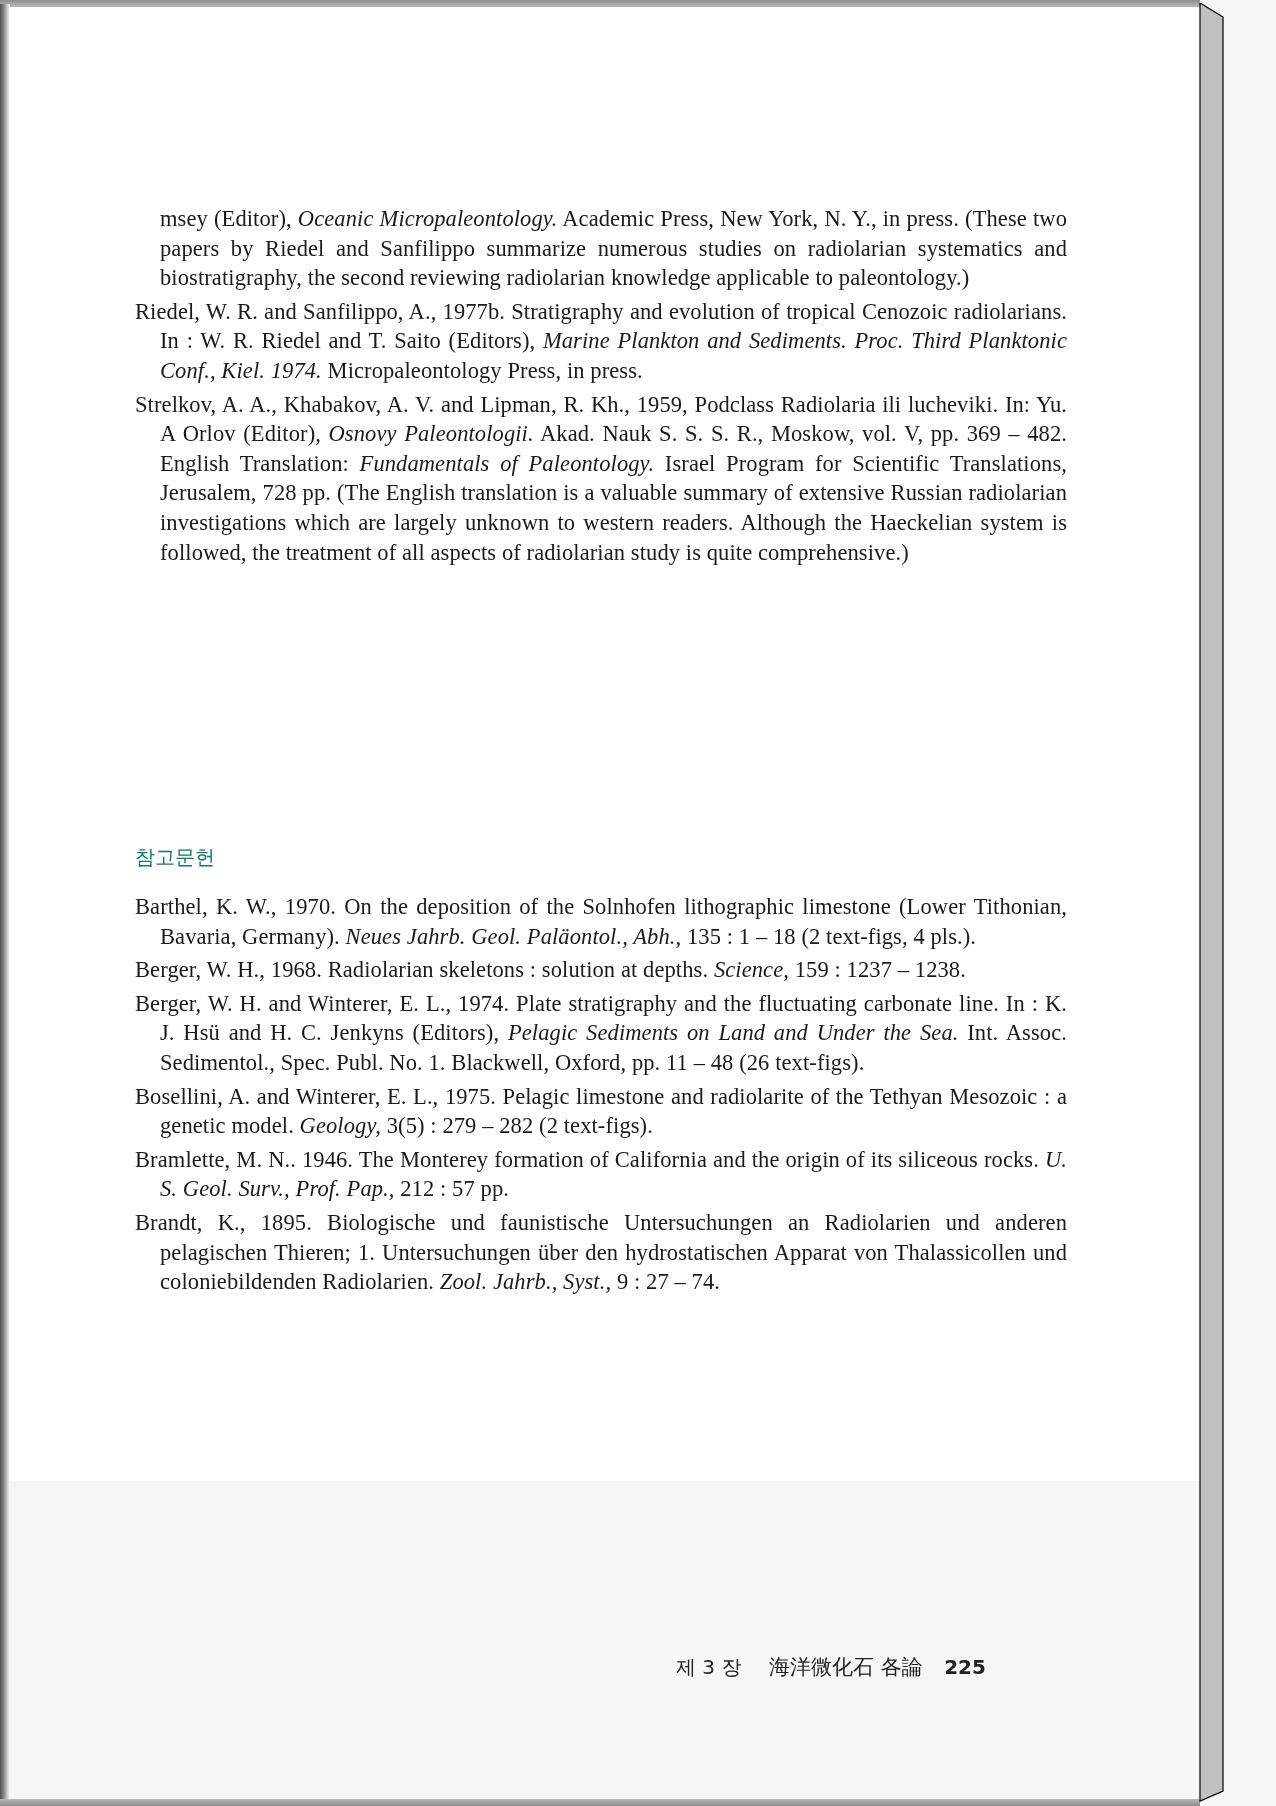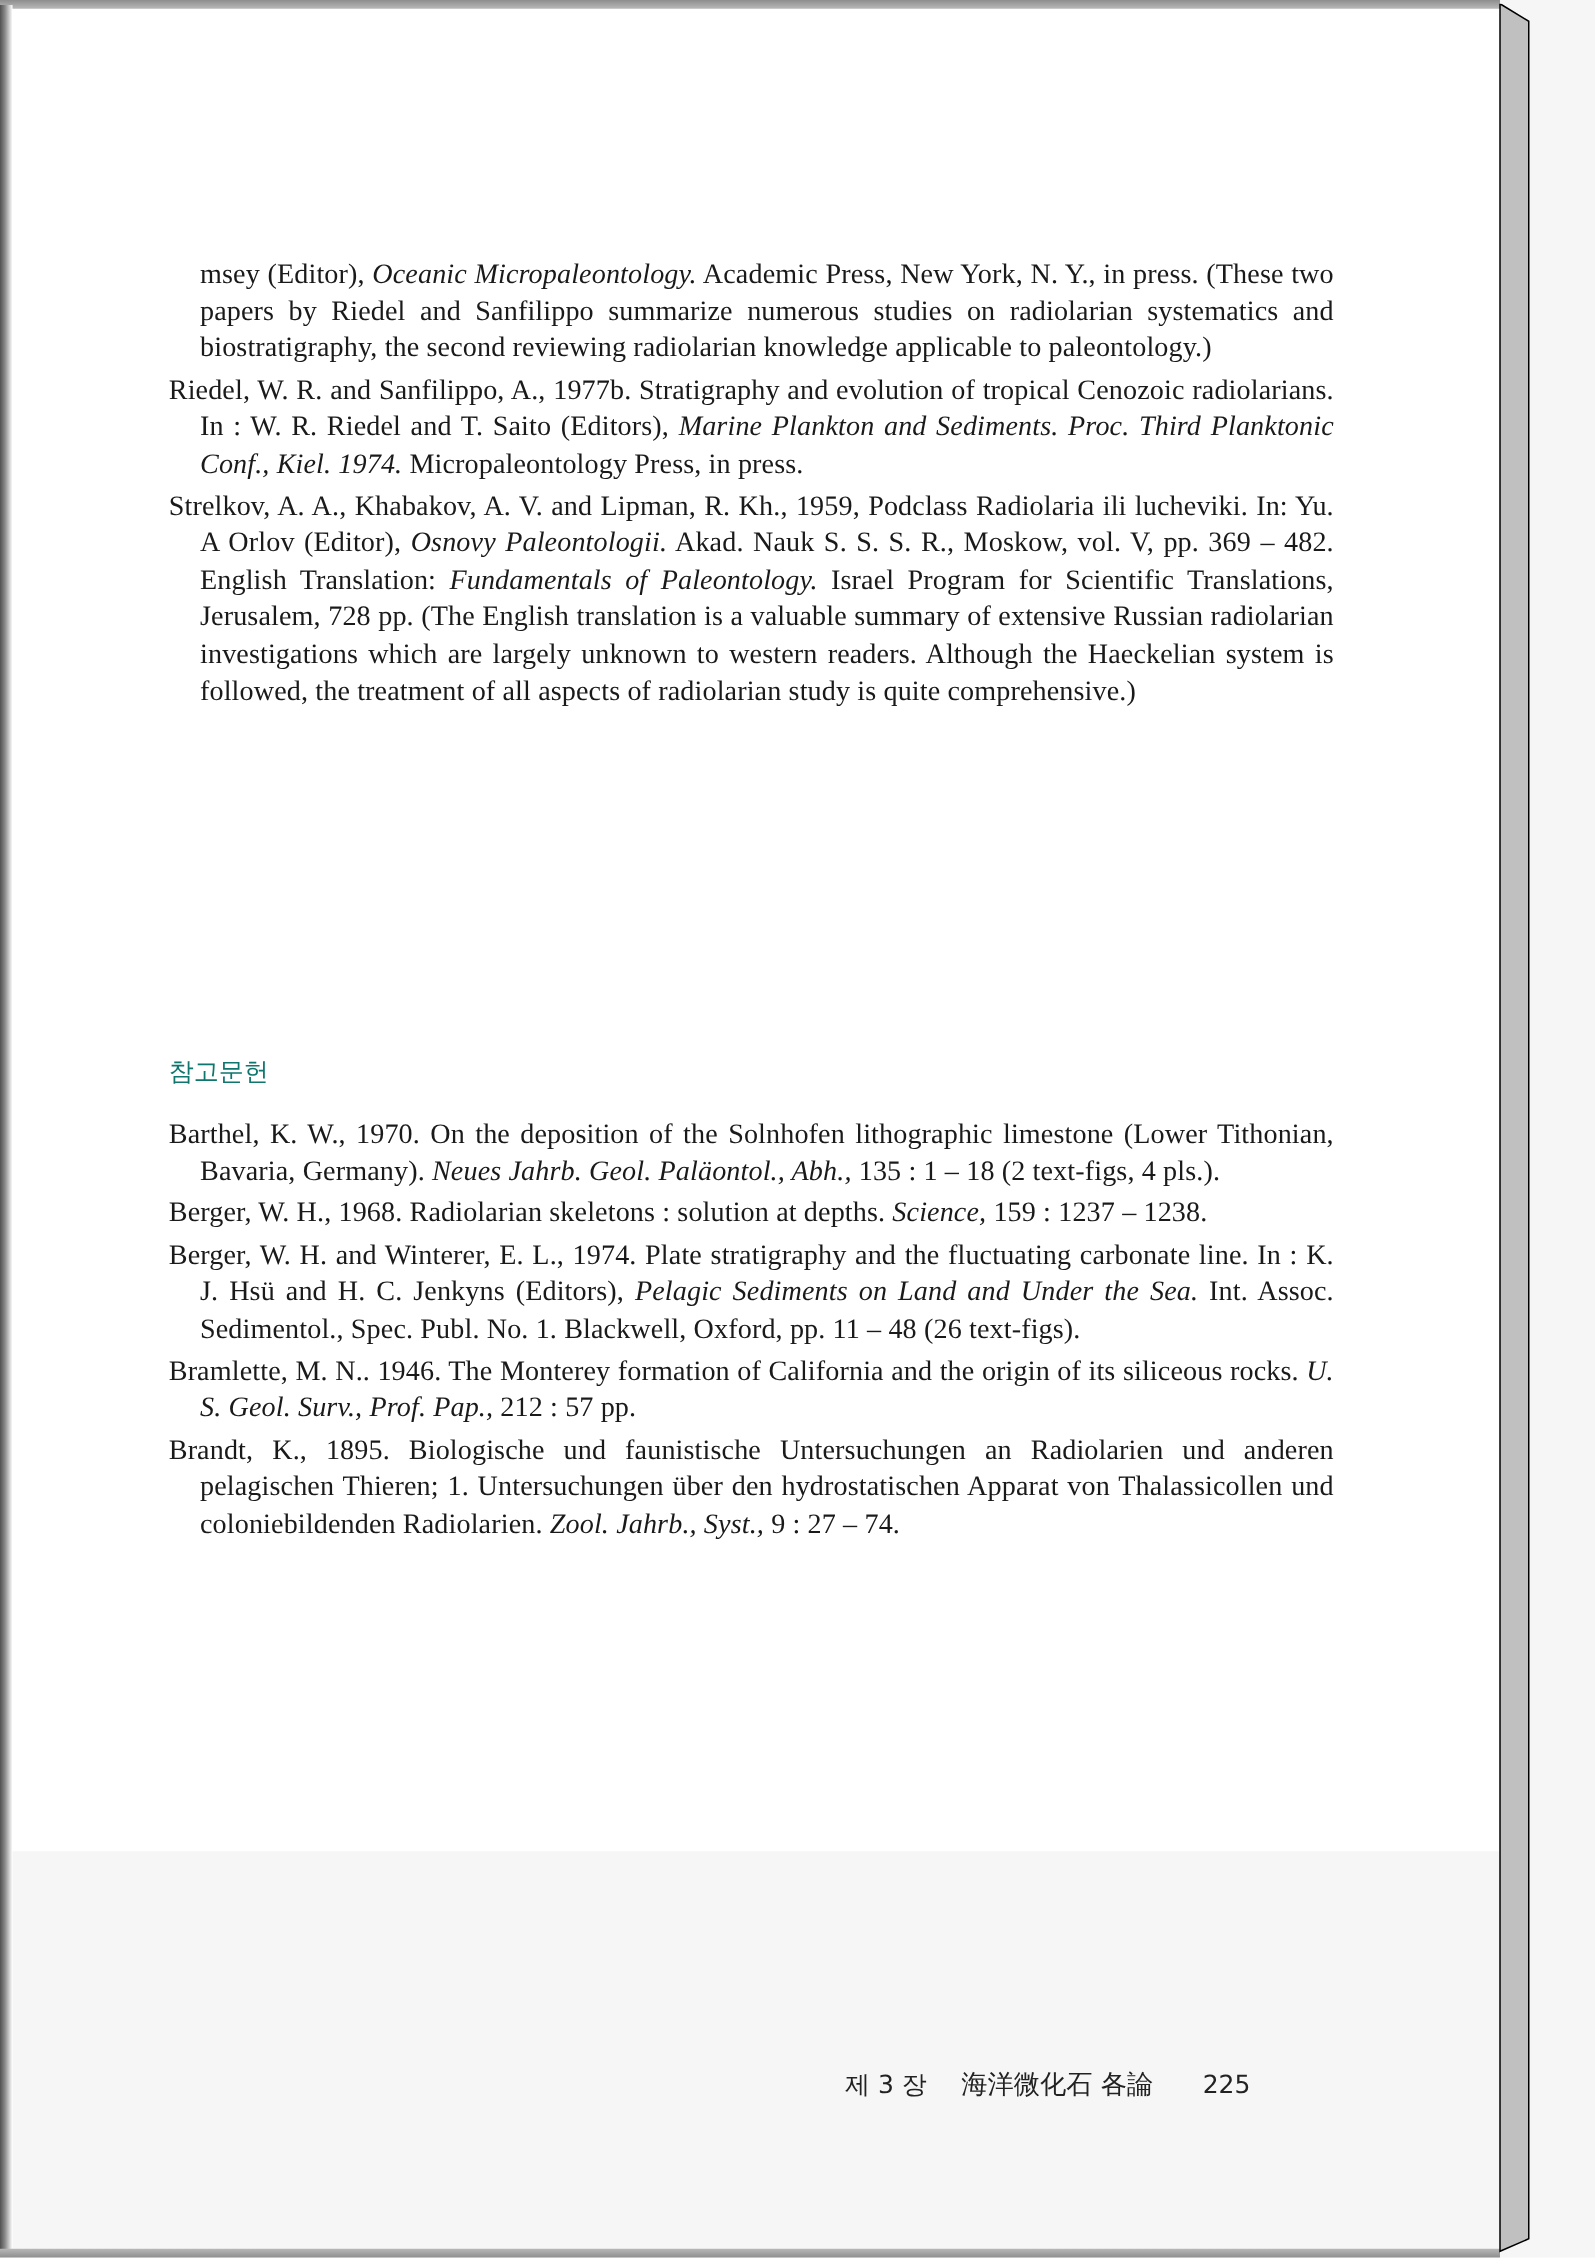--- a/index.html
+++ b/index.html
@@ -85,21 +85,21 @@
     .footer {
       position: absolute;
       left: 676px;
       top: 1653px;
       font-size: 22px;
       white-space: nowrap;
       color: #222;
     }
     .footer .chap { font-family: "DejaVu Sans", sans-serif; font-size: 20px; }
     .footer .title { font-family: "DejaVu Sans", sans-serif; font-size: 21px; margin-left: 22px; }
-    .footer .pageno { font-family: "DejaVu Sans", sans-serif; font-weight: normal; font-size: 20px; margin-left: 34px; }
+    .footer .pageno { font-family: "DejaVu Sans", sans-serif; font-weight: bold; font-size: 20px; margin-left: 16px; }
   </style>
 </head>
 <body>
 
 <div class="page">
   <div class="page-top-bar"></div>
   <div class="page-left-bar"></div>
   <div class="page-bottom-bar"></div>
 
   <div class="text-block">
@@ -109,20 +109,21 @@
         <p class="ref"><span>Strelkov, A. A., Khabakov, A. V. and Lipman, R. Kh., 1959, Podclass Radiolaria ili lucheviki. In: Yu. A Orlov (Editor), </span><i>Osnovy Paleontologii.</i><span> Akad. Nauk S. S. S. R., Moskow, vol. V, pp. 369 – 482. English Translation: </span><i>Fundamentals of Paleontology.</i><span> Israel Program for Scientific Translations, Jerusalem, 728 pp. (The English translation is a valuable summary of extensive Russian radiolarian investigations which are largely unknown to western readers. Although the Haeckelian system is followed, the treatment of all aspects of radiolarian study is quite comprehensive.)</span></p>
       </div>
   </div>
 
   <h2 class="heading">참고문헌</h2>
 
   <div class="text-block refs2">
       <p class="ref"><span>Barthel, K. W., 1970. On the deposition of the Solnhofen lithographic limestone (Lower Tithonian, Bavaria, Germany). </span><i>Neues Jahrb. Geol. Paläontol., Abh.,</i><span> 135 : 1 – 18 (2 text-figs, 4 pls.).</span></p>
       <p class="ref"><span>Berger, W. H., 1968. Radiolarian skeletons : solution at depths. </span><i>Science,</i><span> 159 : 1237 – 1238.</span></p>
       <p class="ref"><span>Berger, W. H. and Winterer, E. L., 1974. Plate stratigraphy and the fluctuating carbonate line. In : K. J. Hsü and H. C. Jenkyns (Editors), </span><i>Pelagic Sediments on Land and Under the Sea.</i><span> Int. Assoc. Sedimentol., Spec. Publ. No. 1. Blackwell, Oxford, pp. 11 – 48 (26 text-figs).</span></p>
+      <p class="ref"><span>Bosellini, A. and Winterer, E. L., 1975. Pelagic limestone and radiolarite of the Tethyan Mesozoic : a genetic model. </span><i>Geology,</i><span> 3(5) : 279 – 282 (2 text-figs).</span></p>
       <p class="ref"><span>Bramlette, M. N.. 1946. The Monterey formation of California and the origin of its siliceous rocks. </span><i>U. S. Geol. Surv., Prof. Pap.,</i><span> 212 : 57 pp.</span></p>
       <p class="ref"><span>Brandt, K., 1895. Biologische und faunistische Untersuchungen an Radiolarien und anderen pelagischen Thieren; 1. Untersuchungen über den hydrostatischen Apparat von Thalassicollen und coloniebildenden Radiolarien. </span><i>Zool. Jahrb., Syst.,</i><span> 9 : 27 – 74.</span></p>
     </div>
 
   <div class="footer">
     <span class="chap">제 3 장</span>
     <span class="title">海洋微化石 各論</span>
     <span class="pageno">225</span>
   </div>
 </div>

